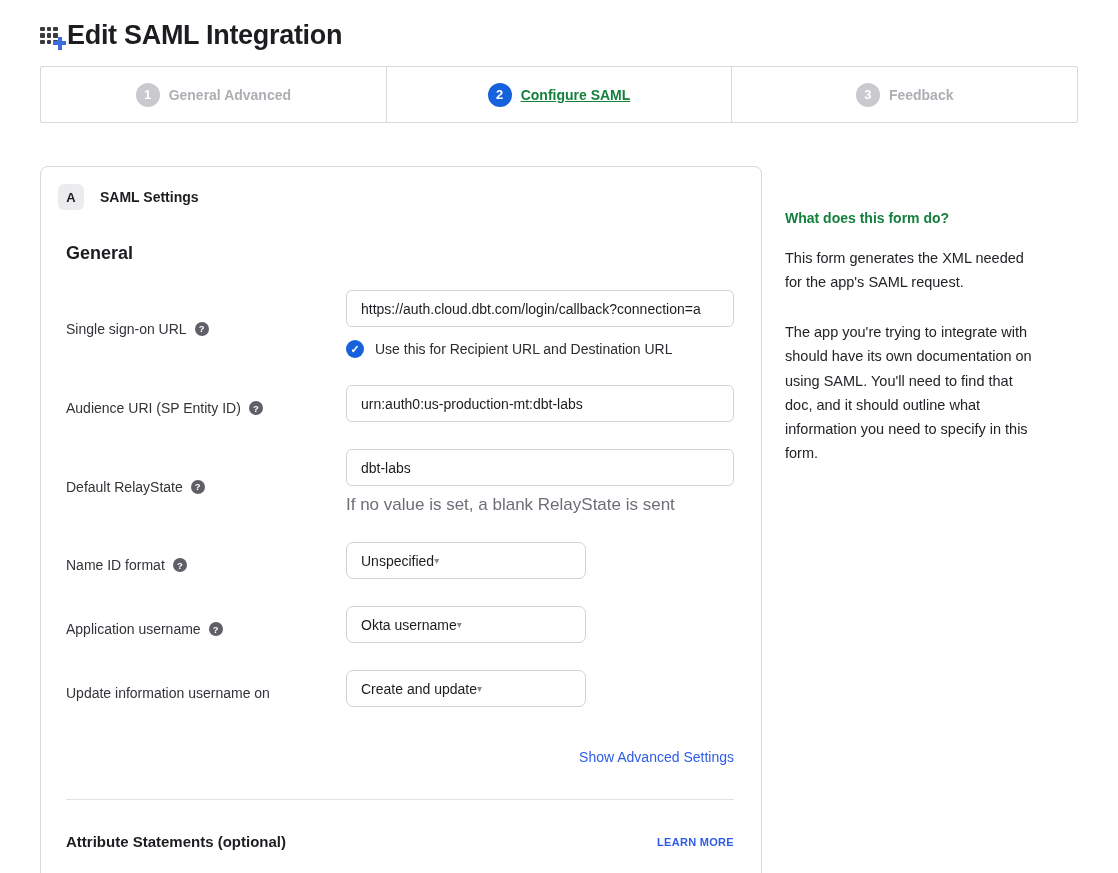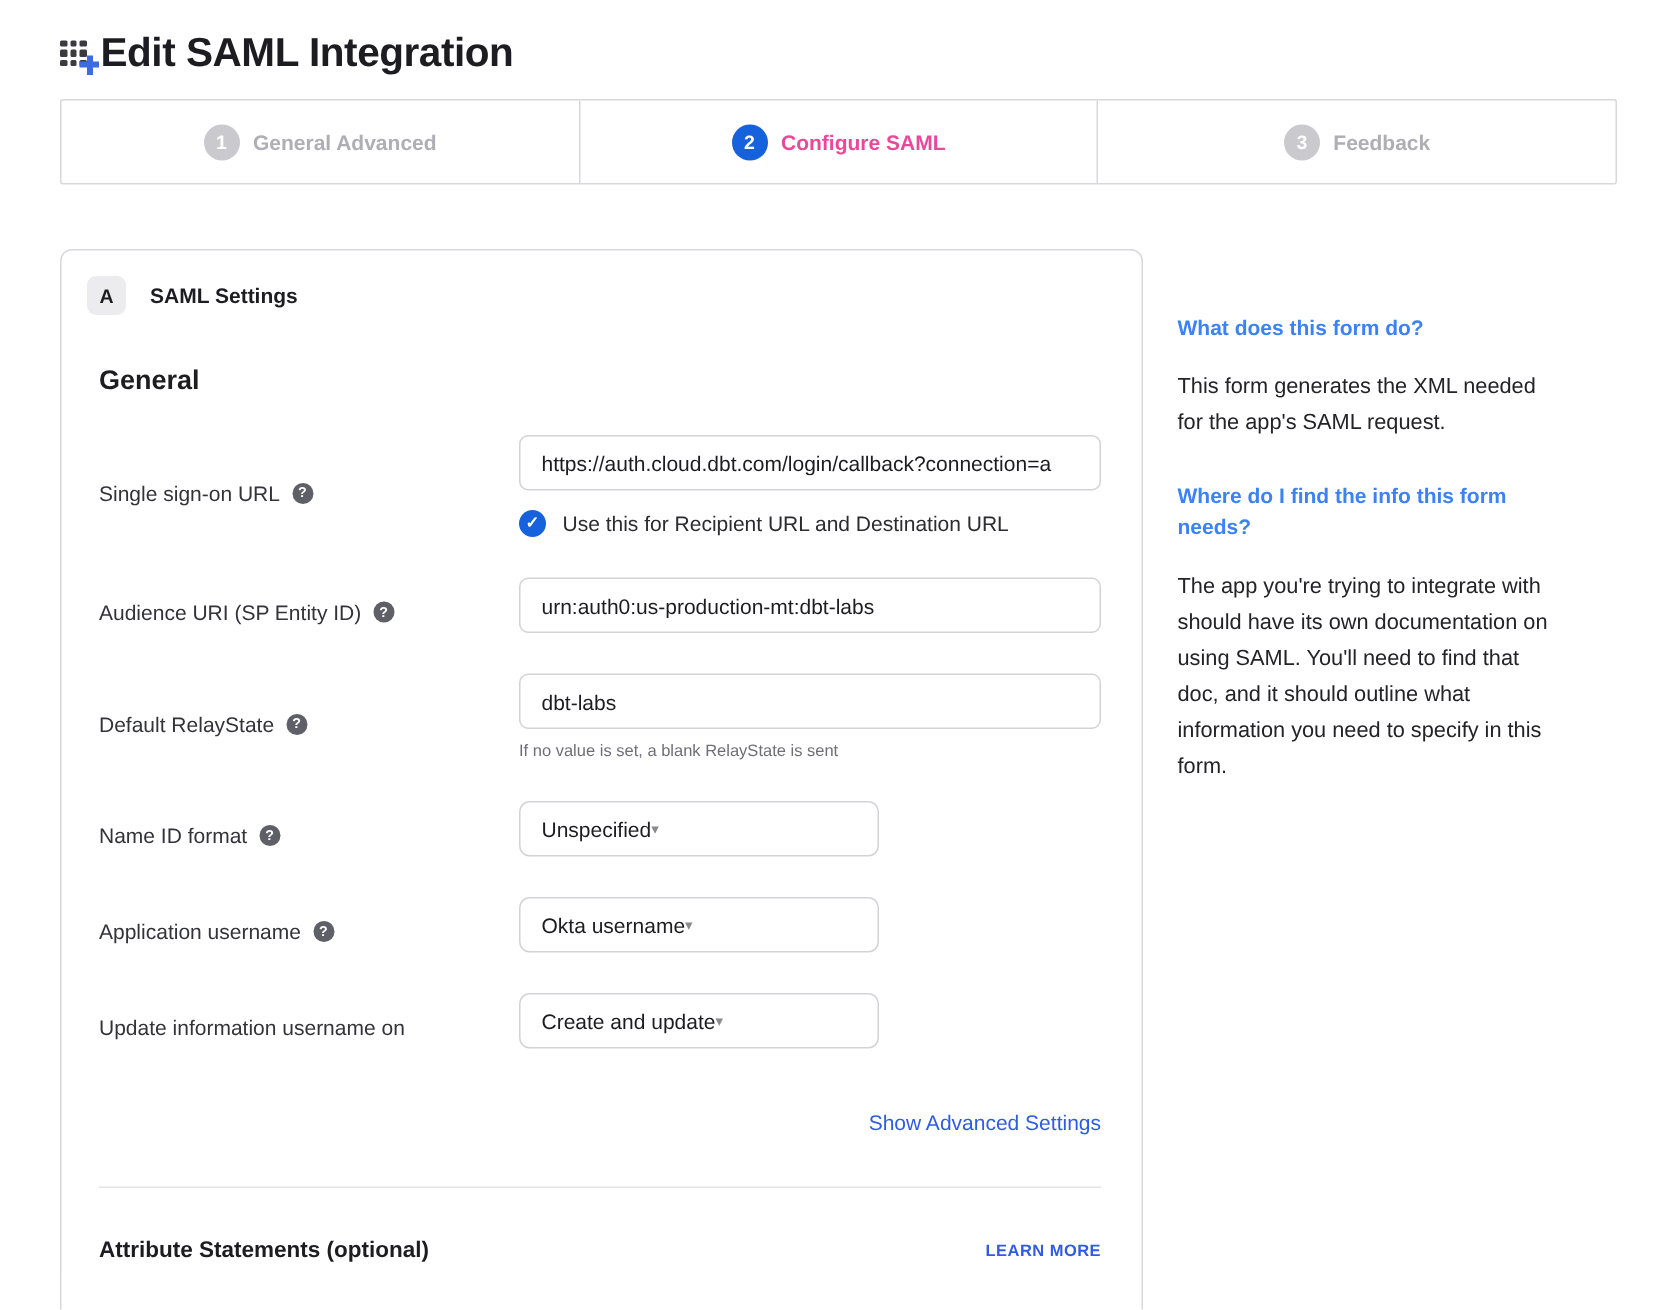--- a/index.html
+++ b/index.html
@@ -32,21 +32,21 @@
   }
   .step { flex: 1; display: flex; align-items: center; justify-content: center; gap: 9px; cursor: pointer; }
   .step + .step { border-left: 1px solid #d8d8dc; }
   .step-circle {
     width: 24px; height: 24px; border-radius: 50%; flex: 0 0 auto;
     display: flex; align-items: center; justify-content: center;
     font-size: 13px; font-weight: 700; color: #ffffff; background: #c9c9ce;
   }
   .step.active .step-circle { background: #1662dd; }
   .step-label { font-size: 14px; font-weight: 700; color: #aeaeb4; }
-  .step.active .step-label { color: #ec4899; }
+  .step.active .step-label { color: #15803d; text-decoration: underline; }
 
   
   .content { margin-top: 43px; display: flex; align-items: flex-start; }
 
   .panel {
     width: 722px; min-height: 780px;
     border: 1px solid #d8d8dc; border-radius: 8px;
     padding: 17px 27px 40px 25px; background: #fff;
   }
   .section-header { display: flex; align-items: center; gap: 16px; margin-left: -8px; }
@@ -78,21 +78,21 @@
   }
 
   .checkbox-row { margin-top: 13px; display: flex; align-items: center; gap: 11px; }
   .checkbox {
     width: 18px; height: 18px; border-radius: 50%; background: #1662dd;
     display: flex; align-items: center; justify-content: center; cursor: pointer; flex: 0 0 auto;
   }
   .checkbox .check { color: #ffffff; font-size: 11px; font-weight: 700; line-height: 1; }
   .checkbox-label { font-size: 14px; color: #2b2b30; }
 
-  .hint { margin-top: 9px; font-size: 11px; color: #6e6e78; }
+  .hint { margin-top: 9px; font-size: 17px; color: #6e6e78; }
 
   .select {
     width: 240px; height: 37px; border: 1px solid #d2d2d7; border-radius: 7px;
     display: flex; align-items: center; justify-content: flex-start;
     padding: 17px 14px; cursor: pointer; background: #fff;
   }
   .select-value { font-size: 14px; color: #1d1d21; }
   .caret { font-size: 10px; color: #8a8a90; }
 
   .advanced-row { margin-top: 41px; text-align: right; }
@@ -105,21 +105,21 @@
   .learn-more { font-size: 11px; font-weight: 700; letter-spacing: 0.3px; color: #2e5ce6; text-decoration: none; cursor: pointer; }
 
   .attr-columns { margin-top: 29px; display: flex; }
   .attr-col { font-size: 13.5px; font-weight: 700; color: #1d1d21; }
   .attr-col.c0 { width: 167px; }
   .attr-col.c1 { width: 170px; }
 
   
   .help-sidebar { margin-left: 23px; width: 256px; padding-top: 42px; }
   .help-section + .help-section { margin-top: 26px; }
-  .help-heading { font-size: 14px; font-weight: 700; color: #3b82f6; line-height: 1.45; }
+  .help-heading { font-size: 14px; font-weight: 700; color: #15803d; line-height: 1.45; }
   .help-body { margin-top: 18px; font-size: 14.5px; line-height: 1.66; color: #232328; }
 </style>
 </head>
 <body>
 
 <div class="page">
 
   <header class="title-row">
     <span class="app-icon">
       <span class="grid">
@@ -257,19 +257,18 @@
       </div>
 
     </section>
 
     <aside class="help-sidebar">
       <div class="help-section">
         <div class="help-heading">What does this form do?</div>
         <div class="help-body">This form generates the XML needed for the app's SAML request.</div>
       </div>
       <div class="help-section">
-        <div class="help-heading">Where do I find the info this form needs?</div>
         <div class="help-body">The app you're trying to integrate with should have its own documentation on using SAML. You'll need to find that doc, and it should outline what information you need to specify in this form.</div>
       </div>
     </aside>
 
   </div>
 </div>
 
 </body></html>

